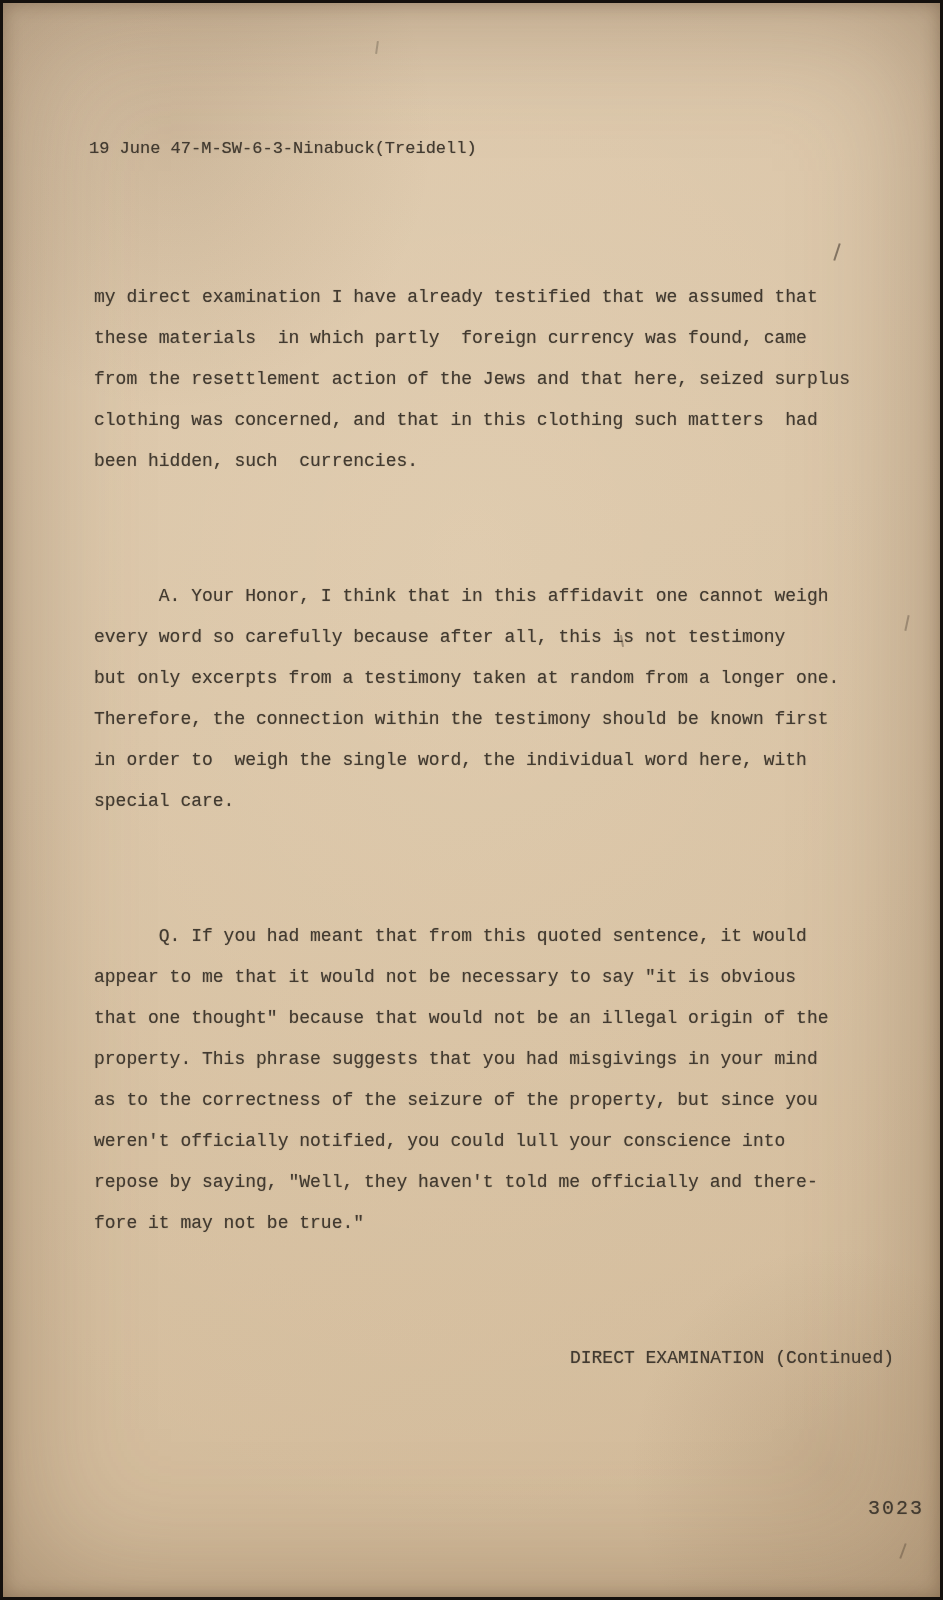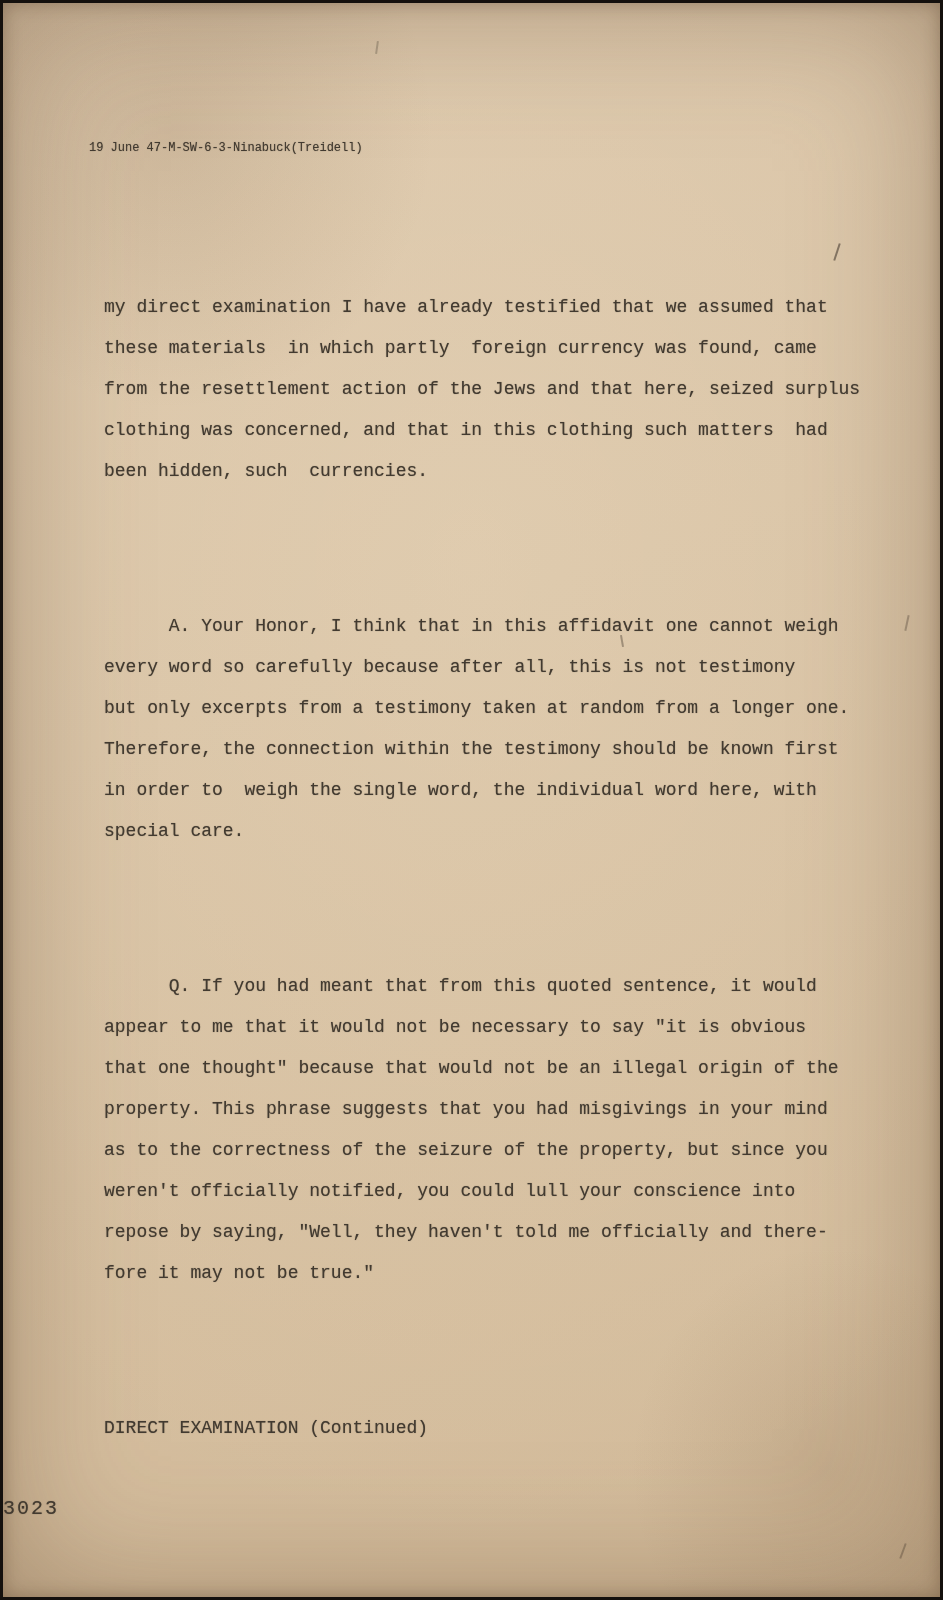--- a/index.html
+++ b/index.html
@@ -29,41 +29,41 @@
       inset 0 0 18px rgba(60,40,20,0.35);
   }
   .typewriter {
     color: #423a30;
     text-shadow: 0 0 1px rgba(66,58,48,0.55);
   }
   .header {
     position: absolute;
     left: 86px;
     top: 88px;
-    font-size: 12px;
+    font-size: 17px;
     line-height: 23px;
     white-space: pre;
   }
   .body-text {
     position: absolute;
     left: 85px;
     top: 186px;
     width: 812px;
     font-size: 18px;
     line-height: 41px;
     white-space: pre-wrap;
   }
-  .para { margin: 16px; }
-  .para.centered { text-align: left; font-family: Liberation Mono, monospace; }
+  .para { margin: 6px; }
+  .para.centered { text-align: right; font-family: Liberation Mono, monospace; }
   .page-number {
     position: absolute;
     left: 0;
     right: 16px;
     top: 1494px;
-    text-align: left;
+    text-align: right;
     font-size: 20px;
     letter-spacing: 2px;
   }
   .scan-mark {
     position: absolute;
     background: rgba(60,50,40,0.55);
     pointer-events: none;
   }
   .mark-1 { left: 833px; top: 240px; width: 2px; height: 18px; transform: rotate(18deg); }
   .mark-2 { left: 618px; top: 632px; width: 2px; height: 12px; transform: rotate(-10deg); opacity: .7; }

